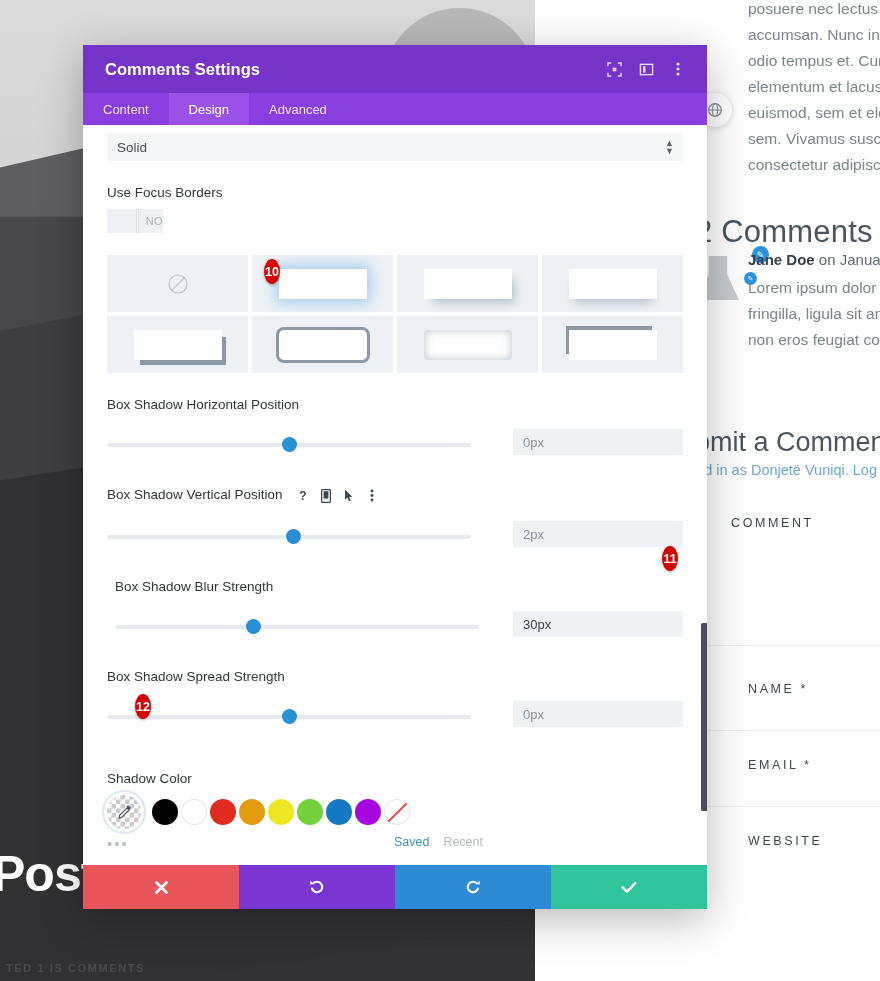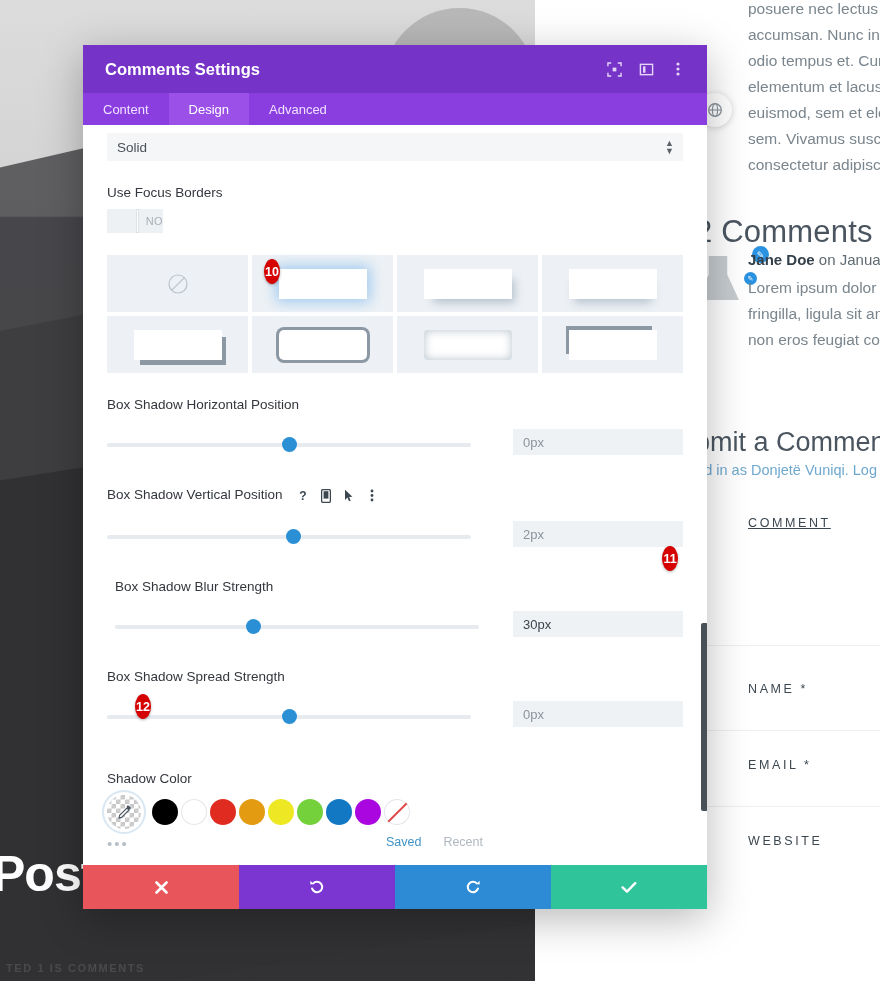--- a/index.html
+++ b/index.html
@@ -165,21 +165,21 @@
   .sw-none {
     width: 26px; height: 26px; border-radius: 50%; background: #fff;
     box-shadow: inset 0 0 0 1px #e2e6ea; position: relative; overflow: hidden;
   }
   .sw-none:after {
     content:""; position:absolute; left:-2px; top:12px; width:32px; height:2px;
     background:#e04b4b; transform: rotate(-45deg);
   }
   .sw-white { box-shadow: inset 0 0 0 1px #e3e7ea; }
   .dots3 { color: #b9c1c8; font-size: 15px; letter-spacing: 2px; margin-top: 4px; }
-  .saved-tabs { display: flex; gap: 22px; font-size: 12.5px; }
+  .saved-tabs { display: flex; gap: 14px; font-size: 12.5px; }
   .saved-tabs .s { color: #3f93c4; }
   .saved-tabs .r { color: #b0b8c0; }
   .m-actions { height: 44px; display: flex; flex: none; }
   .m-act { flex: 1; display: flex; align-items: center; justify-content: center; color: #fff; font-size: 15px; }
   .a-del { background: #e8555b; }
   .a-undo { background: #7b36d1; }
   .a-redo { background: #2d8ad4; }
   .a-save { background: #2fc49a; }
 
   .vscroll {
@@ -245,21 +245,21 @@
       </div>
       <div class="c-body">
         <div>Lorem ipsum dolor sit ame</div>
         <div>fringilla, ligula sit amet plac</div>
         <div>non eros feugiat commodo</div>
       </div>
 
       <div class="submit-h">ubmit a Comment</div>
       <div class="loggedin">gged in as Donjetë Vuniqi. Log o</div>
 
-      <div class="fld-label" style="left:213px; top:516px;text-decoration:underline;">COMMENT</div>
+      <div class="fld-label" style="left:196px; top:516px;">COMMENT</div>
       <div class="fld-sep" style="left:140px; top:645px; width:560px;"></div>
 
       <div class="fld-label" style="left:213px; top:682px;">NAME  *</div>
       <div class="fld-sep" style="left:140px; top:730px; width:560px;"></div>
 
       <div class="fld-label" style="left:213px; top:758px;">EMAIL  *</div>
       <div class="fld-sep" style="left:140px; top:806px; width:560px;"></div>
 
       <div class="fld-label" style="left:213px; top:834px;">WEBSITE</div>
     </div>

